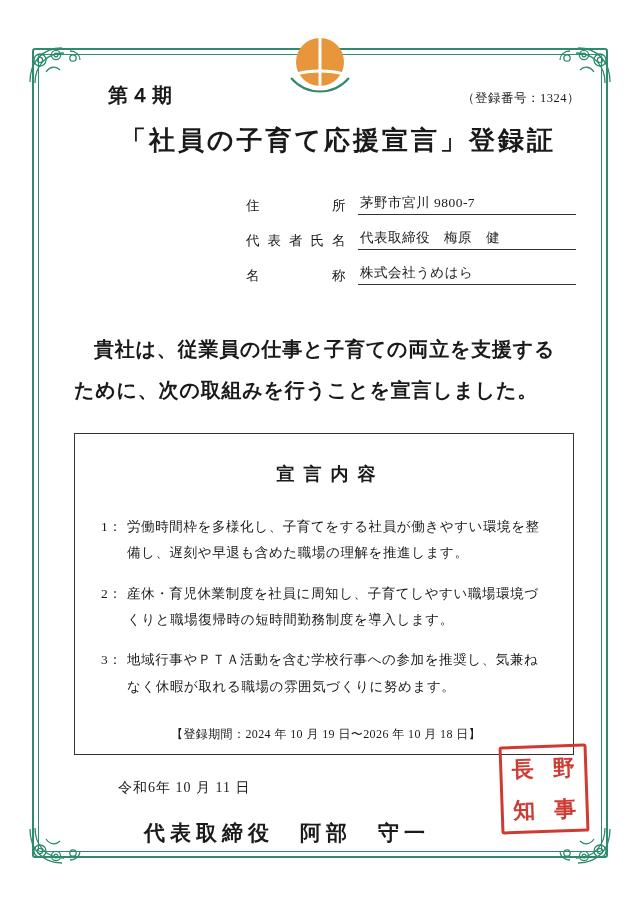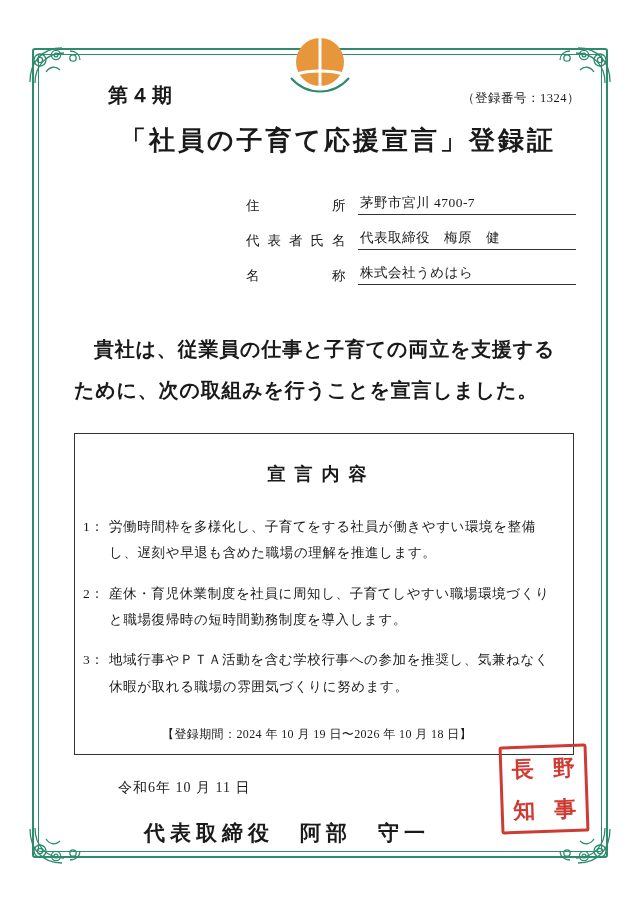--- a/index.html
+++ b/index.html
@@ -143,21 +143,21 @@
     text-indent: 1em;
     font-weight: bold;
   }
 
   
   .decl-box {
     margin-top: 22px;
     margin-left: 14px;
     margin-right: 6px;
     border: 1px solid #333;
-    padding: 18px 22px 24px 8px;
+    padding: 18px 22px 24px 26px;
     box-sizing: border-box;
     height: 322px;
   }
   .decl-title {
     text-align: center;
     font-size: 18px;
     letter-spacing: 9px;
     font-weight: 600;
     margin-top: 10px;
     margin-bottom: 8px;
@@ -314,21 +314,21 @@
 
     <div class="reg-no">（登録番号：1324）</div>
 
     <div class="term-line">第４期</div>
 
     <div class="main-title">「社員の子育て応援宣言」登録証</div>
 
     <div class="fields">
       <div class="field-row">
         <div class="field-label">住所</div>
-        <div class="field-value">茅野市宮川 4700-7</div>
+        <div class="field-value">茅野市宮川 9800-7</div>
       </div>
       <div class="field-row">
         <div class="field-label">代表者氏名</div>
         <div class="field-value">代表取締役　梅原　健</div>
       </div>
       <div class="field-row">
         <div class="field-label">名称</div>
         <div class="field-value">株式会社うめはら</div>
       </div>
     </div>

